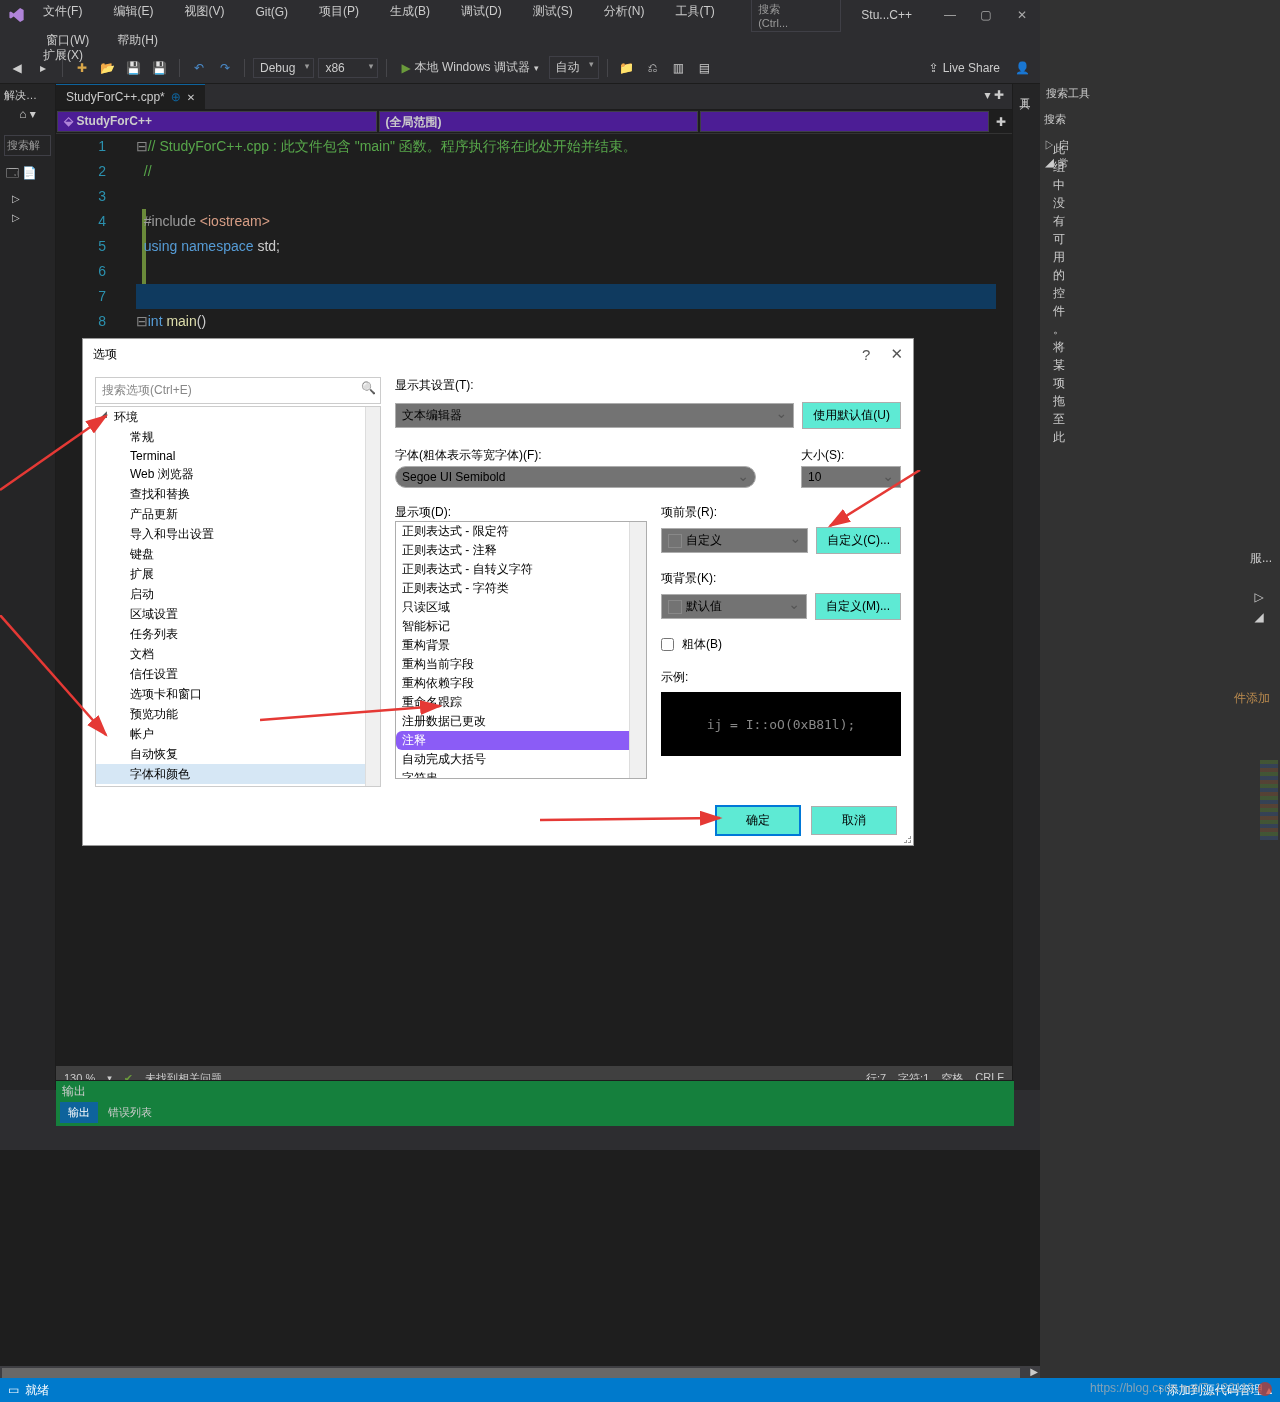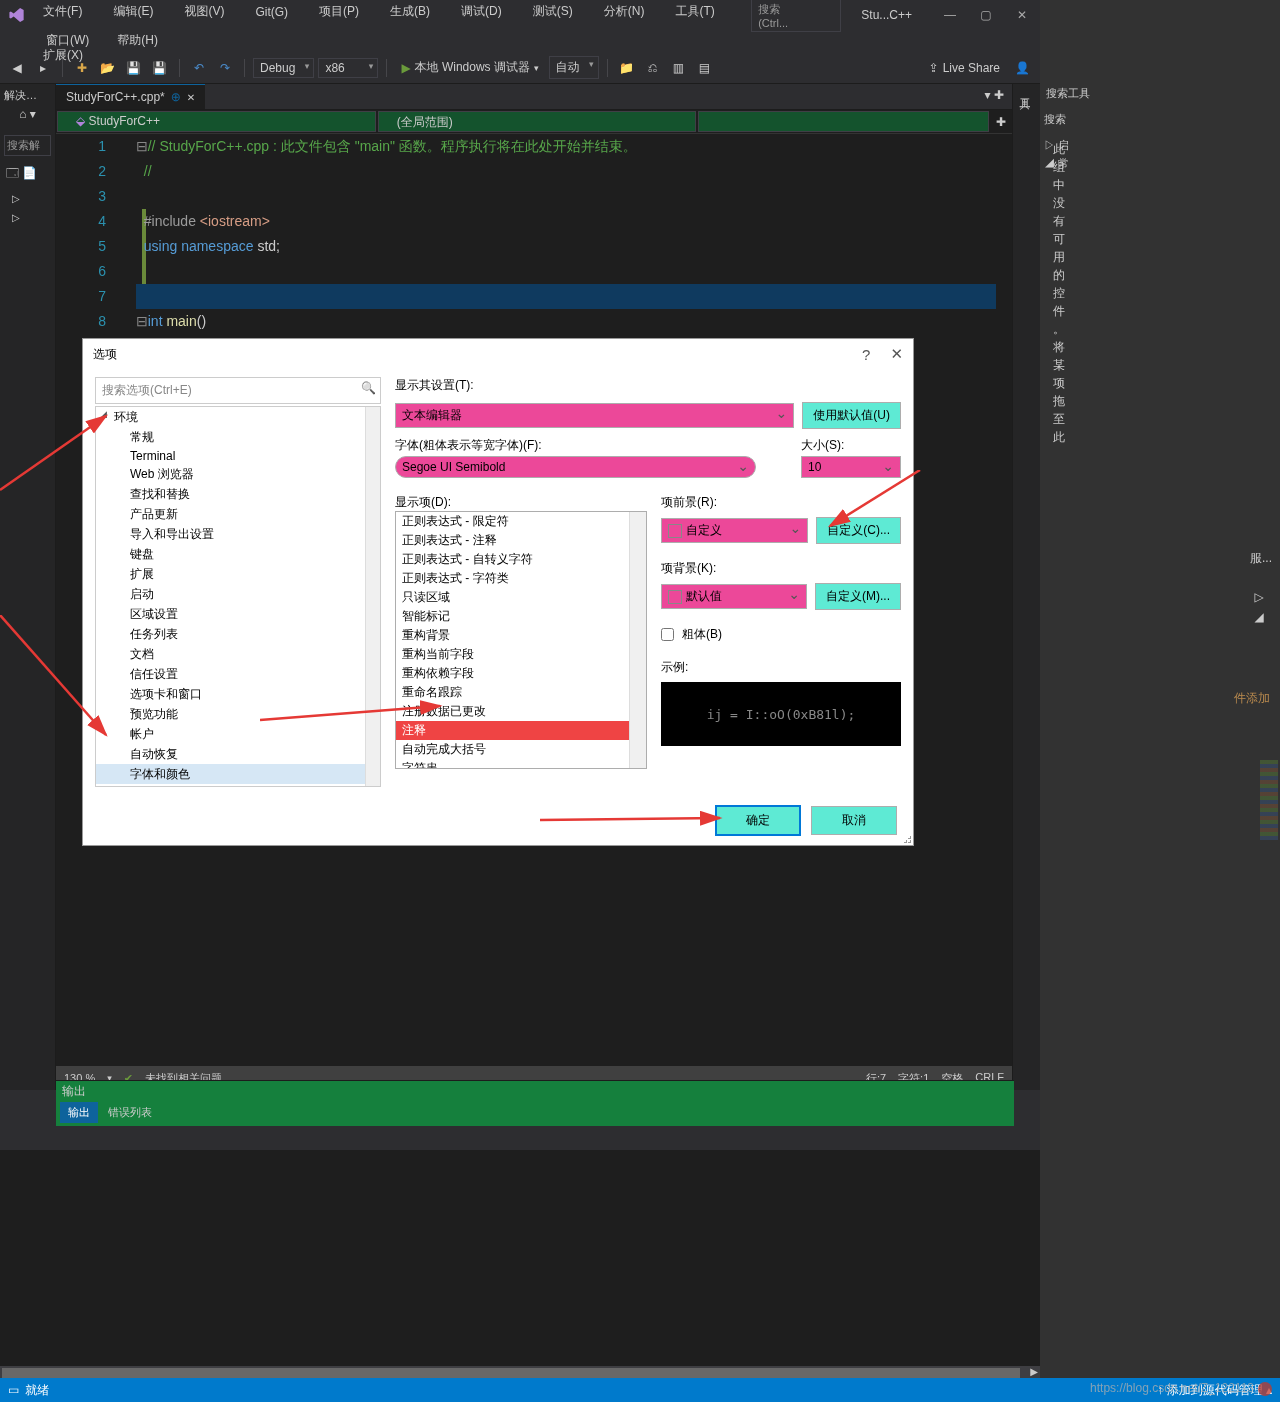--- a/index.html
+++ b/index.html
@@ -43,21 +43,21 @@
 .right-panel .tab-v { writing-mode: vertical-rl; padding: 6px 4px; color: #ccc; font-size: 11px; }
 
 
 .editor-area { position: absolute; left: 56px; right: 28px; top: 84px; bottom: 60px; background: #1e1e1e; }
 .doc-tabs { height: 26px; background: #2d2d30; display: flex; border-bottom: 1px solid #1c1c1c; }
 .doc-tab { background: #1e1e1e; padding: 4px 10px; display: flex; align-items: center; gap: 6px; border-top: 1px solid #0e639c; color: #ccc; }
 .doc-tab .close { color: #ccc; font-size: 10px; }
 .doc-tab .pin { color: #0e639c; }
 
 .nav-bar { height: 24px; display: flex; border-bottom: 1px solid #333; }
-.nav-bar .dd { flex: 1; border: 1px solid #3f3f46; margin: 1px; padding: 2px 18px; color: #ccc; font-size: 12px; background: #14532d; }
+.nav-bar .dd { flex: 1; border: 1px solid #3f3f46; margin: 1px; padding: 2px 6px; color: #ccc; font-size: 12px; background: #4c1d95; font-weight: bold; }
 
 .code { position: absolute; left: 0; right: 16px; top: 50px; bottom: 24px; font-family: Consolas, monospace; font-size: 14px; line-height: 25px; }
 .gutter { position: absolute; left: 0; top: 0; bottom: 0; width: 70px; text-align: right; padding-right: 20px; color: #2b91af; }
 .gutter .ln { color: #2b91af; }
 .code-body { position: absolute; left: 80px; right: 0; top: 0; }
 .code-body .line { height: 25px; white-space: pre; }
 .fold { color: #888; cursor: pointer; }
 .c-comment { color: #57a64a; }
 .c-kw { color: #569cd6; }
 .c-pp { color: #9b9b9b; }
@@ -96,28 +96,28 @@
 .tree { border: 1px solid #ccc; flex: 1; margin-top: 2px; overflow: auto; font-size: 12px; position: relative; }
 .tree::after { content: ""; position: absolute; right: 0; top: 0; bottom: 0; width: 14px; background: #f0f0f0; border-left: 1px solid #ddd; }
 .tree .node { padding: 1.5px 4px 1.5px 18px; cursor: default; position: relative; }
 .tree .node.child { padding-left: 34px; }
 .tree .node .caret { position: absolute; left: 4px; top: 2px; font-size: 9px; color: #555; }
 .tree .node.sel { background: #d6e7f5; }
 
 .dlg-right { flex: 1; font-size: 12px; display: flex; flex-direction: column; gap: 8px; }
 .row { display: flex; align-items: center; gap: 8px; }
 .lbl { font-size: 12px; }
-.combo { border: 1px solid #adadad; padding: 3px 24px 3px 6px; background: #ec4899; position: relative; }
+.combo { border: 1px solid #adadad; padding: 3px 24px 3px 6px; background: #737373; position: relative; }
 .combo::after { content: "⌄"; position: absolute; right: 6px; top: 1px; color: #555; font-size: 14px; }
 .btn { border: 1px solid #adadad; background: #5eead4; padding: 4px 10px; font-size: 12px; min-width: 82px; text-align: center; }
 .btn.primary { border: 2px solid #0078d7; }
 
 .listbox { border: 1px solid #adadad; height: 258px; overflow: hidden; position: relative; }
 .listbox .li { padding: 1px 6px; font-size: 12px; }
-.listbox .li.sel { background: #ef4444; color: #fff; }
+.listbox .li.sel { background: #8b5cf6; color: #fff; border-radius: 6px; }
 .listbox::after { content: ""; position: absolute; right: 0; top: 0; bottom: 0; width: 16px; background: #f0f0f0; border-left: 1px solid #ddd; }
 
 .color-swatch { display: inline-block; width: 14px; height: 14px; border: 1px solid #888; vertical-align: middle; margin-right: 4px; }
 .sample { background: #000; color: #888; height: 64px; display: flex; align-items: center; justify-content: center; font-family: Consolas, monospace; font-size: 13px; }
 
 .dlg-footer { position: absolute; bottom: 0; left: 0; right: 0; height: 50px; display: flex; justify-content: flex-end; align-items: center; padding: 0 16px; gap: 10px; }
 .dlg-footer .btn { min-width: 86px; padding: 5px 10px; }
 .resize-grip { position: absolute; right: 2px; bottom: 2px; width: 12px; height: 12px; }
 
 
@@ -342,21 +342,21 @@
       </div>
     </div>
 
     <div class="dlg-right">
       <div class="lbl">显示其设置(T):</div>
       <div class="row">
         <div class="combo" style="flex:1;">文本编辑器</div>
         <div class="btn">使用默认值(U)</div>
       </div>
 
-      <div class="row" style="margin-top:0;gap:45px;">
+      <div class="row" style="margin-top:10px;gap:45px;">
         <div style="flex:1;">
           <div class="lbl">字体(粗体表示等宽字体)(F):</div>
           <div class="combo" style="margin-top:2px;border-radius:11px;">Segoe UI Semibold</div>
         </div>
         <div style="width:100px;">
           <div class="lbl">大小(S):</div>
           <div class="combo" style="margin-top:2px;">10</div>
         </div>
       </div>
 

